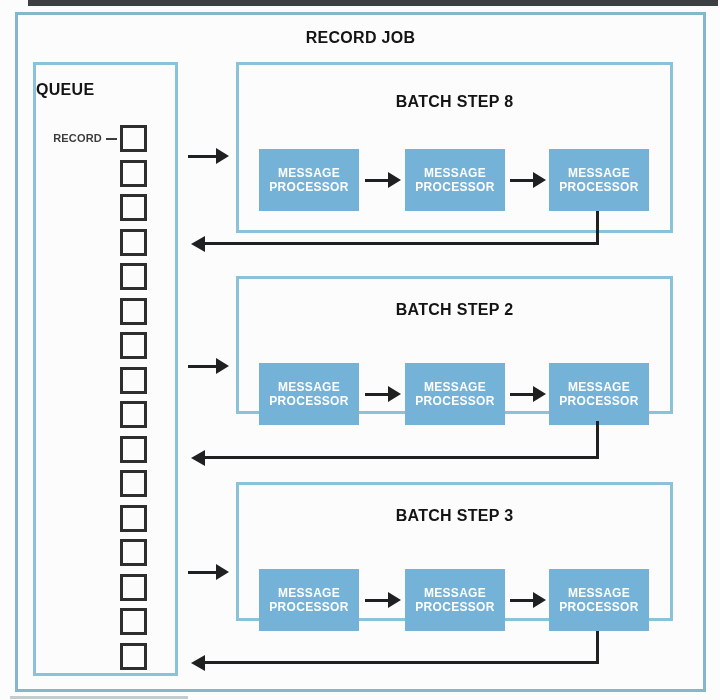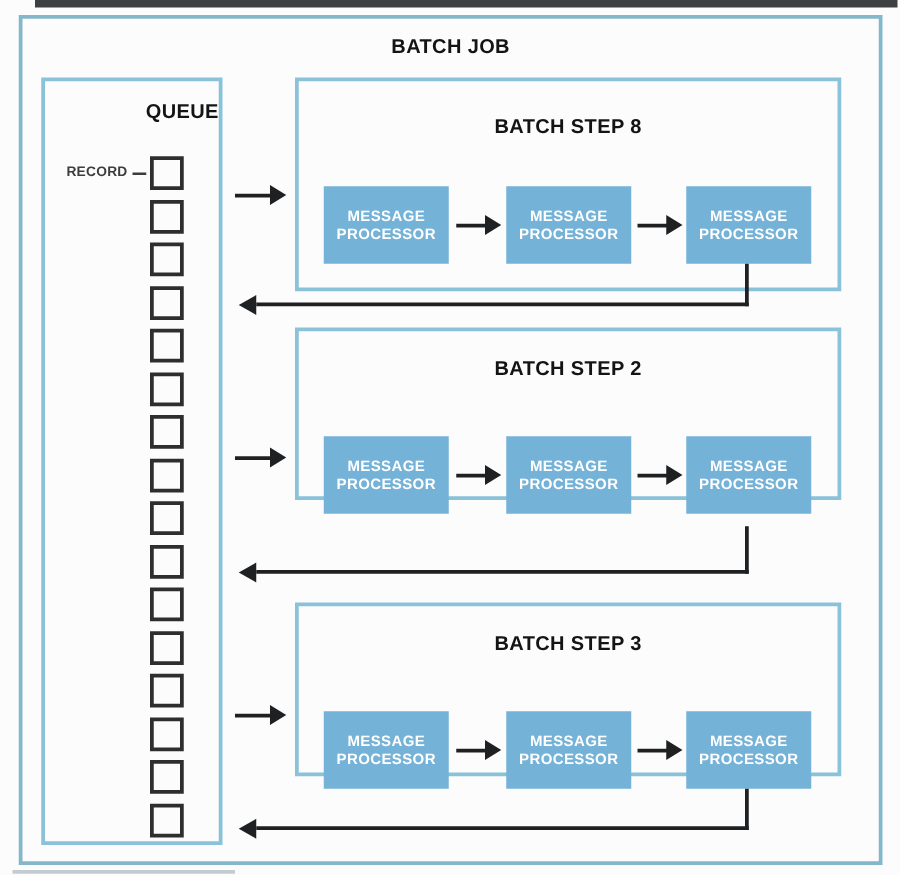--- a/index.html
+++ b/index.html
@@ -45,21 +45,21 @@
     letter-spacing:.3px;
   }
   
   .queue-box{
     position:absolute;left:33px;top:62px;width:145px;height:614px;
     border:3px solid var(--box-border);
     box-sizing:border-box;
   }
   .queue-title{
     position:absolute;left:0;top:16px;width:100%;
-    text-align:right;
+    text-align:left;
     font-size:16px;font-weight:bold;color:var(--text);
     letter-spacing:.3px;
   }
   .record-label{
     position:absolute;left:36px;top:132px;width:66px;
     text-align:right;
     font-size:11px;font-weight:bold;color:var(--record-label-color);
     letter-spacing:.2px;
   }
   .record-line{
@@ -75,21 +75,21 @@
     border:3px solid var(--record-border);
     background:transparent;
   }
   
   .step-box{
     position:absolute;left:236px;width:437px;
     border:3px solid var(--box-border);
     box-sizing:border-box;
   }
   .step-1{top:62px;height:171px;}
-  .step-2{top:262px;height:138px;}
+  .step-2{top:276px;height:138px;}
   .step-3{top:482px;height:139px;}
   .step-title{
     position:absolute;left:0;width:100%;
     text-align:center;
     font-size:16px;font-weight:bold;color:var(--text);
     letter-spacing:.3px;
   }
   .mp-box{
     position:absolute;top:84px;width:100px;height:62px;
     background:var(--processor-fill);
@@ -141,21 +141,21 @@
 </style>
 </head>
 <body>
 
 <div class="canvas">
 
   <div class="top-strip"></div>
 
   <div class="outer-frame"></div>
 
-  <div class="diagram-title">BATCH JOB</div>
+  <div class="diagram-title">RECORD JOB</div>
 
   <div class="queue-box">
     <div class="queue-title">QUEUE</div>
   </div>
   <div class="record-label">RECORD</div>
   <div class="record-line"></div>
   <div class="queue-record-list">
       <div class="q-square"></div>
       <div class="q-square"></div>
       <div class="q-square"></div>

